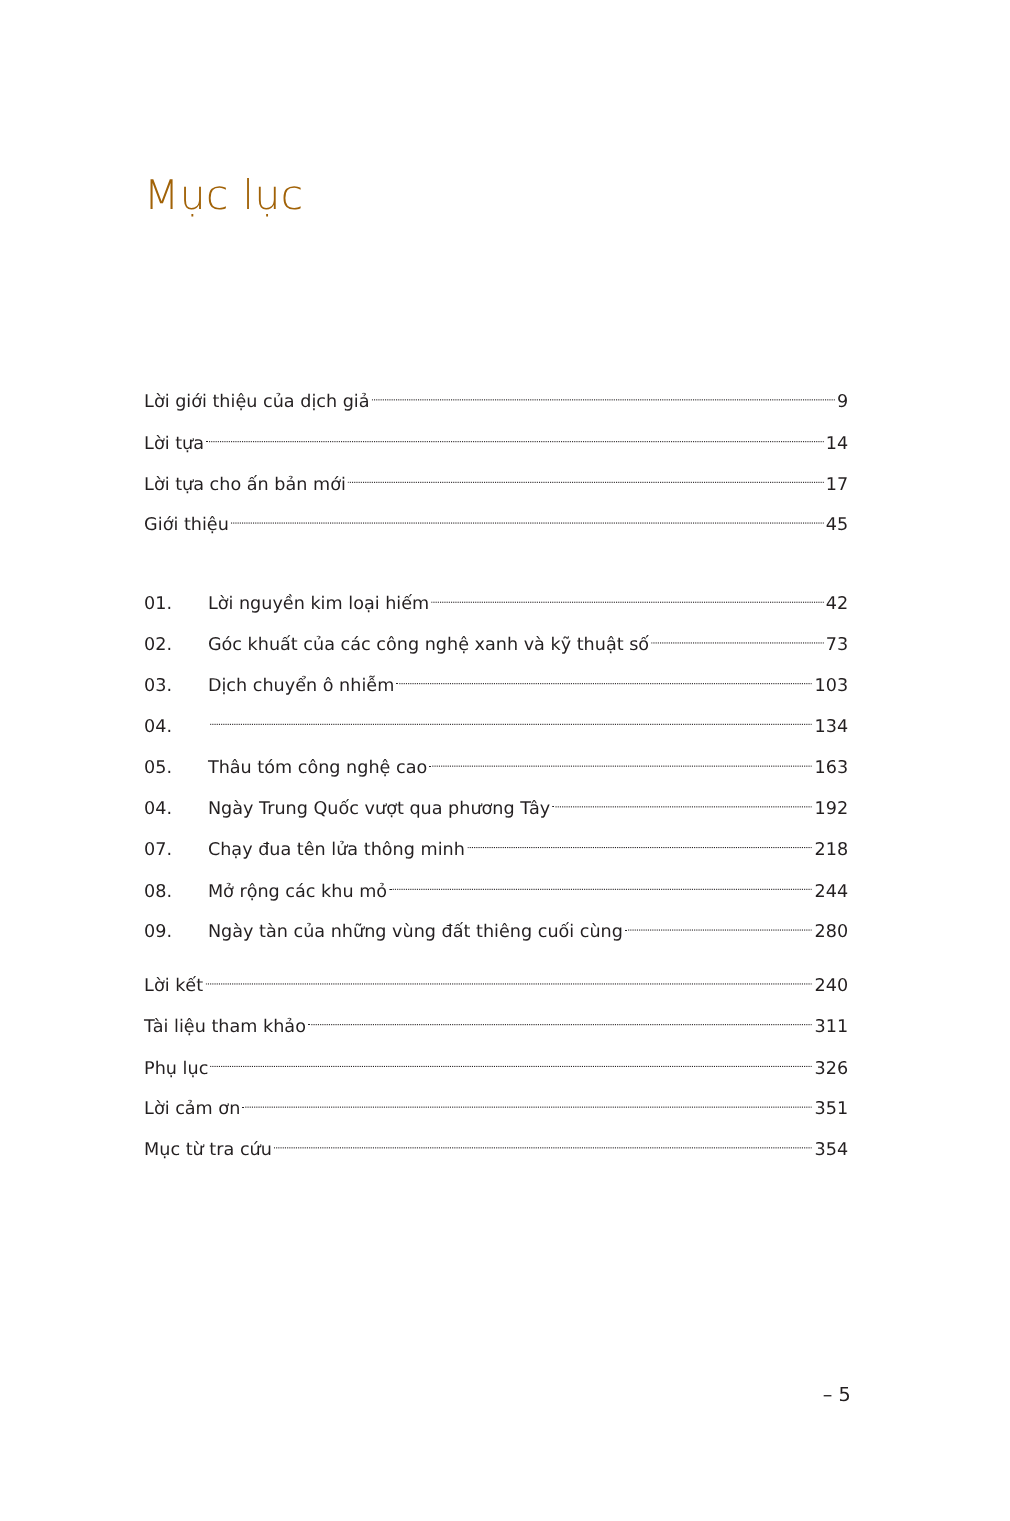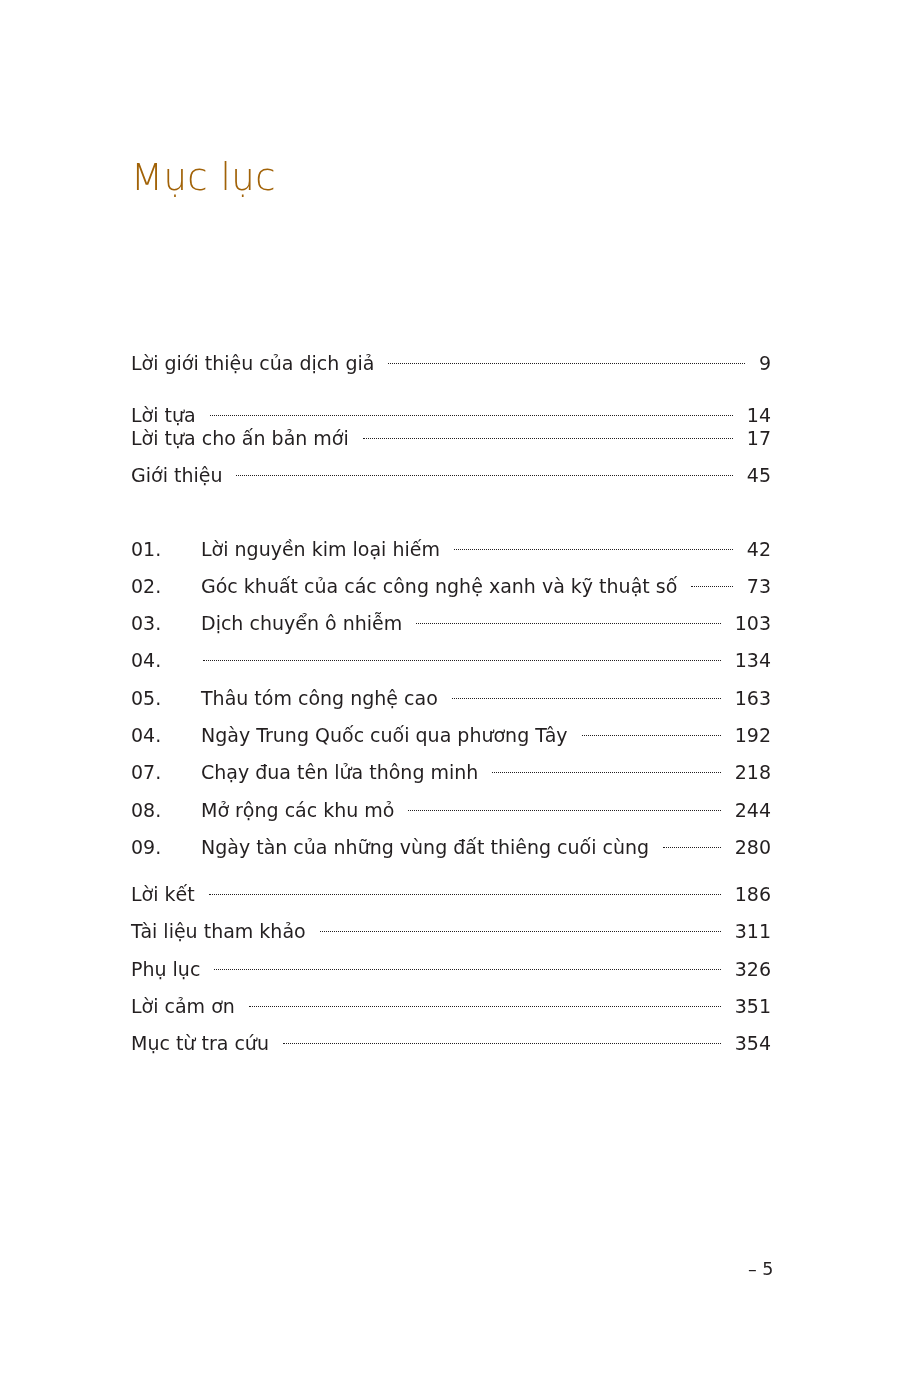--- a/index.html
+++ b/index.html
@@ -31,24 +31,23 @@
       left: 131px;
       width: 640px;
     }
     .toc-row {
       position: absolute;
       left: 0;
       width: 640px;
       height: 26px;
       display: flex;
       align-items: baseline;
-      font-size: 19px;
+      font-size: 16px;
       line-height: 26px;
       white-space: nowrap;
-      gap: 12px;
     }
     .toc-num {
       display: inline-block;
       width: 58px;
       flex: 0 0 58px;
       margin-top: 19px;
     }
     .toc-title {
       flex: 0 0 auto;
     }
@@ -85,21 +84,21 @@
 
 <h1 class="page-title">Mục lục</h1>
 
 <div class="toc">
 
   <div class="toc-row" style="top:344px">
     <span class="toc-title">Lời giới thiệu của dịch giả</span>
     <span class="toc-leader"></span>
     <span class="toc-page">9</span>
   </div>
-  <div class="toc-row" style="top:396px">
+  <div class="toc-row" style="top:382px">
     <span class="toc-title">Lời tựa</span>
     <span class="toc-leader"></span>
     <span class="toc-page">14</span>
   </div>
   <div class="toc-row" style="top:419px">
     <span class="toc-title">Lời tựa cho ấn bản mới</span>
     <span class="toc-leader"></span>
     <span class="toc-page">17</span>
   </div>
   <div class="toc-row" style="top:456px">
@@ -132,21 +131,21 @@
     <span class="toc-page">134</span>
   </div>
   <div class="toc-row" style="top:666px">
     <span class="toc-num">05.</span>
     <span class="toc-title">Thâu tóm công nghệ cao</span>
     <span class="toc-leader"></span>
     <span class="toc-page">163</span>
   </div>
   <div class="toc-row" style="top:703px">
     <span class="toc-num">04.</span>
-    <span class="toc-title">Ngày Trung Quốc cuối qua phương Tây</span>
+    <span class="toc-title">Ngày Trung Quốc vượt qua phương Tây</span>
     <span class="toc-leader"></span>
     <span class="toc-page">192</span>
   </div>
   <div class="toc-row" style="top:740px">
     <span class="toc-num">07.</span>
     <span class="toc-title">Chạy đua tên lửa thông minh</span>
     <span class="toc-leader"></span>
     <span class="toc-page">218</span>
   </div>
   <div class="toc-row" style="top:778px">
@@ -158,21 +157,21 @@
   <div class="toc-row" style="top:815px">
     <span class="toc-num">09.</span>
     <span class="toc-title">Ngày tàn của những vùng đất thiêng cuối cùng</span>
     <span class="toc-leader"></span>
     <span class="toc-page">280</span>
   </div>
 
   <div class="toc-row" style="top:875px">
     <span class="toc-title">Lời kết</span>
     <span class="toc-leader"></span>
-    <span class="toc-page">186</span>
+    <span class="toc-page">240</span>
   </div>
   <div class="toc-row" style="top:912px">
     <span class="toc-title">Tài liệu tham khảo</span>
     <span class="toc-leader"></span>
     <span class="toc-page">311</span>
   </div>
   <div class="toc-row" style="top:950px">
     <span class="toc-title">Phụ lục</span>
     <span class="toc-leader"></span>
     <span class="toc-page">326</span>

